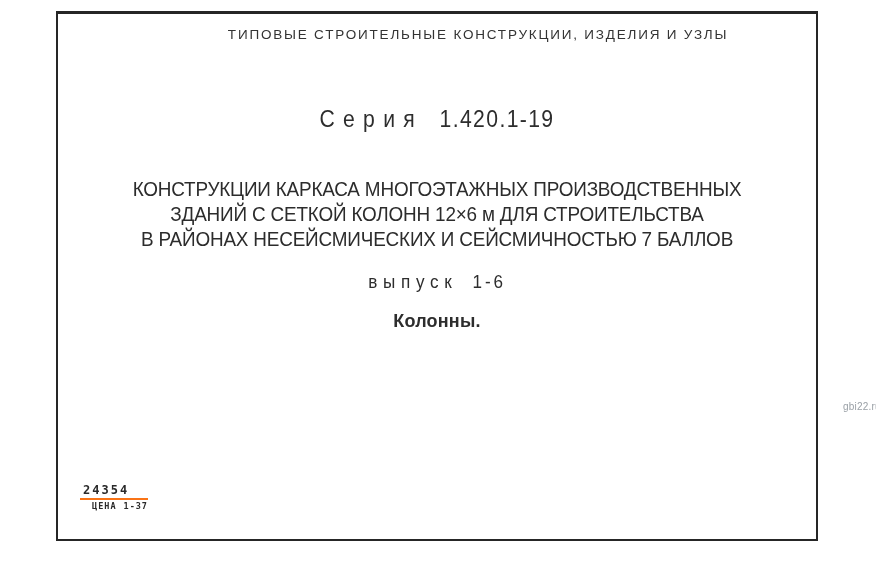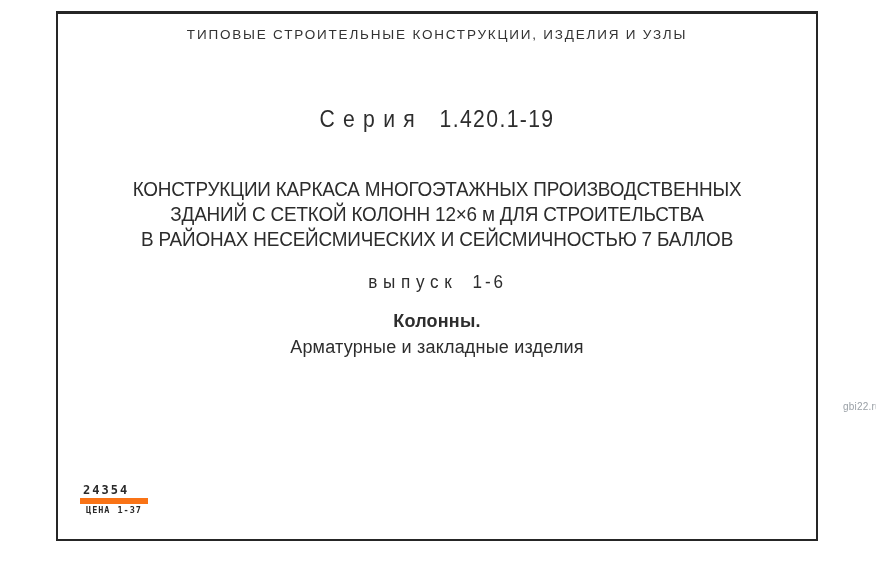--- a/index.html
+++ b/index.html
@@ -33,20 +33,21 @@
     width: 762px;
     text-align: center;
     white-space: nowrap;
   }
   .header-title {
     top: 27px;
     font-size: 13.5px;
     letter-spacing: 1.8px;
     font-weight: 400;
     color: #333333;
+    padding-left: 41px;
   }
   .series-line {
     top: 106px;
     font-size: 23px;
     transform: scaleX(0.92);
     transform-origin: 50% 50%;
   }
   .series-label {
     letter-spacing: 9px;
     margin-right: 18px;
@@ -95,28 +96,28 @@
     width: 68px;
     font-family: "DejaVu Sans Mono", monospace;
     font-weight: bold;
     color: #2a2a2a;
   }
   .stamp-code {
     font-size: 12px;
     line-height: 13px;
     letter-spacing: 2px;
     padding: 0 0 1px 3px;
-    border-bottom: 6px solid #f97316;
+    border-bottom: 2px solid #f97316;
   }
   .stamp-price {
     margin-top: 1px;
     font-size: 8.5px;
     letter-spacing: 1px;
     text-transform: uppercase;
-    text-align: center;
+    text-align: right;
   }
   .stamp-price .gap {
     display: inline-block;
     width: 7px;
   }
   .watermark {
     position: absolute;
     left: 843px;
     top: 401px;
     font-size: 10px;
@@ -142,21 +143,20 @@
     <div>ЗДАНИЙ С СЕТКОЙ КОЛОНН 12×6 м ДЛЯ СТРОИТЕЛЬСТВА</div>
     <div>В РАЙОНАХ НЕСЕЙСМИЧЕСКИХ И СЕЙСМИЧНОСТЬЮ 7 БАЛЛОВ</div>
   </div>
 
   <div class="band issue-line">
     <span class="issue-label">выпуск</span><span class="issue-number">1-6</span>
   </div>
 
   <div class="band subtitle-1">Колонны.</div>
 
-  <div class="band subtitle-2">Арматурные и закладные изделия</div>
 
   <div class="stamp">
     <div class="stamp-code">24354</div>
     <div class="stamp-price"><span>цена</span><span class="gap"></span><span>1-37</span></div>
   </div>
 
   <div class="watermark">gbi22.ru</div>
 
 </div>
 

